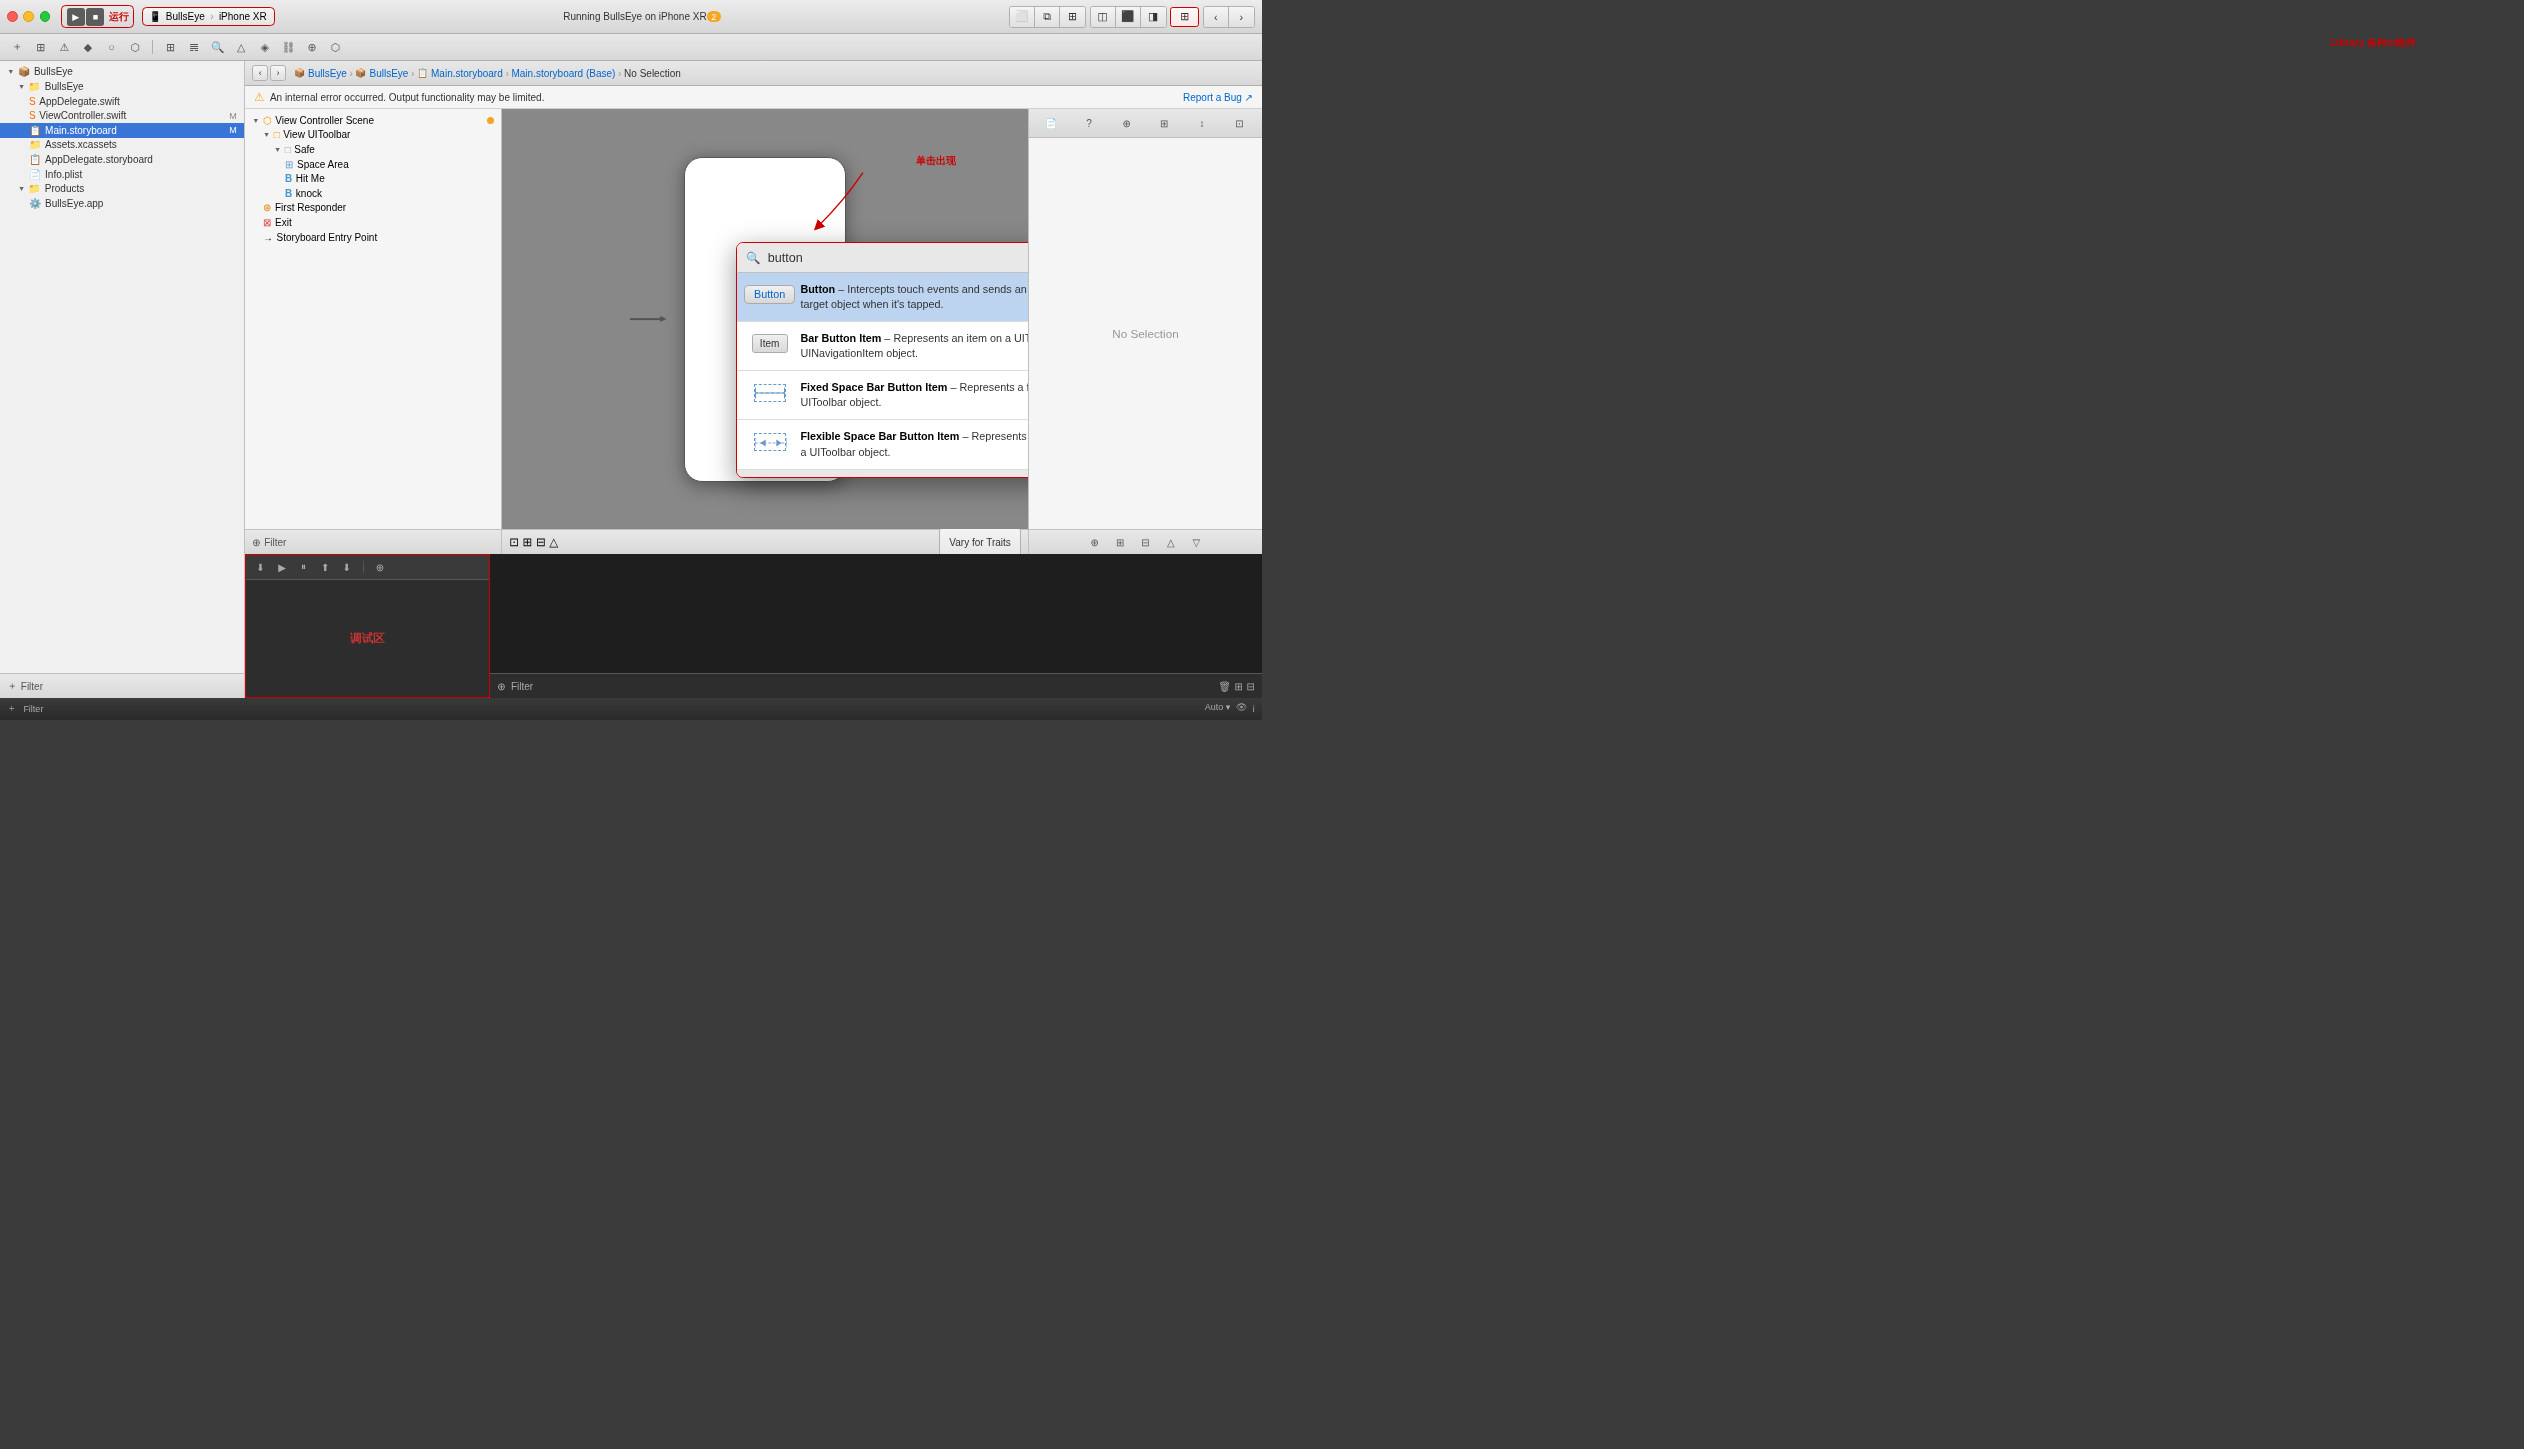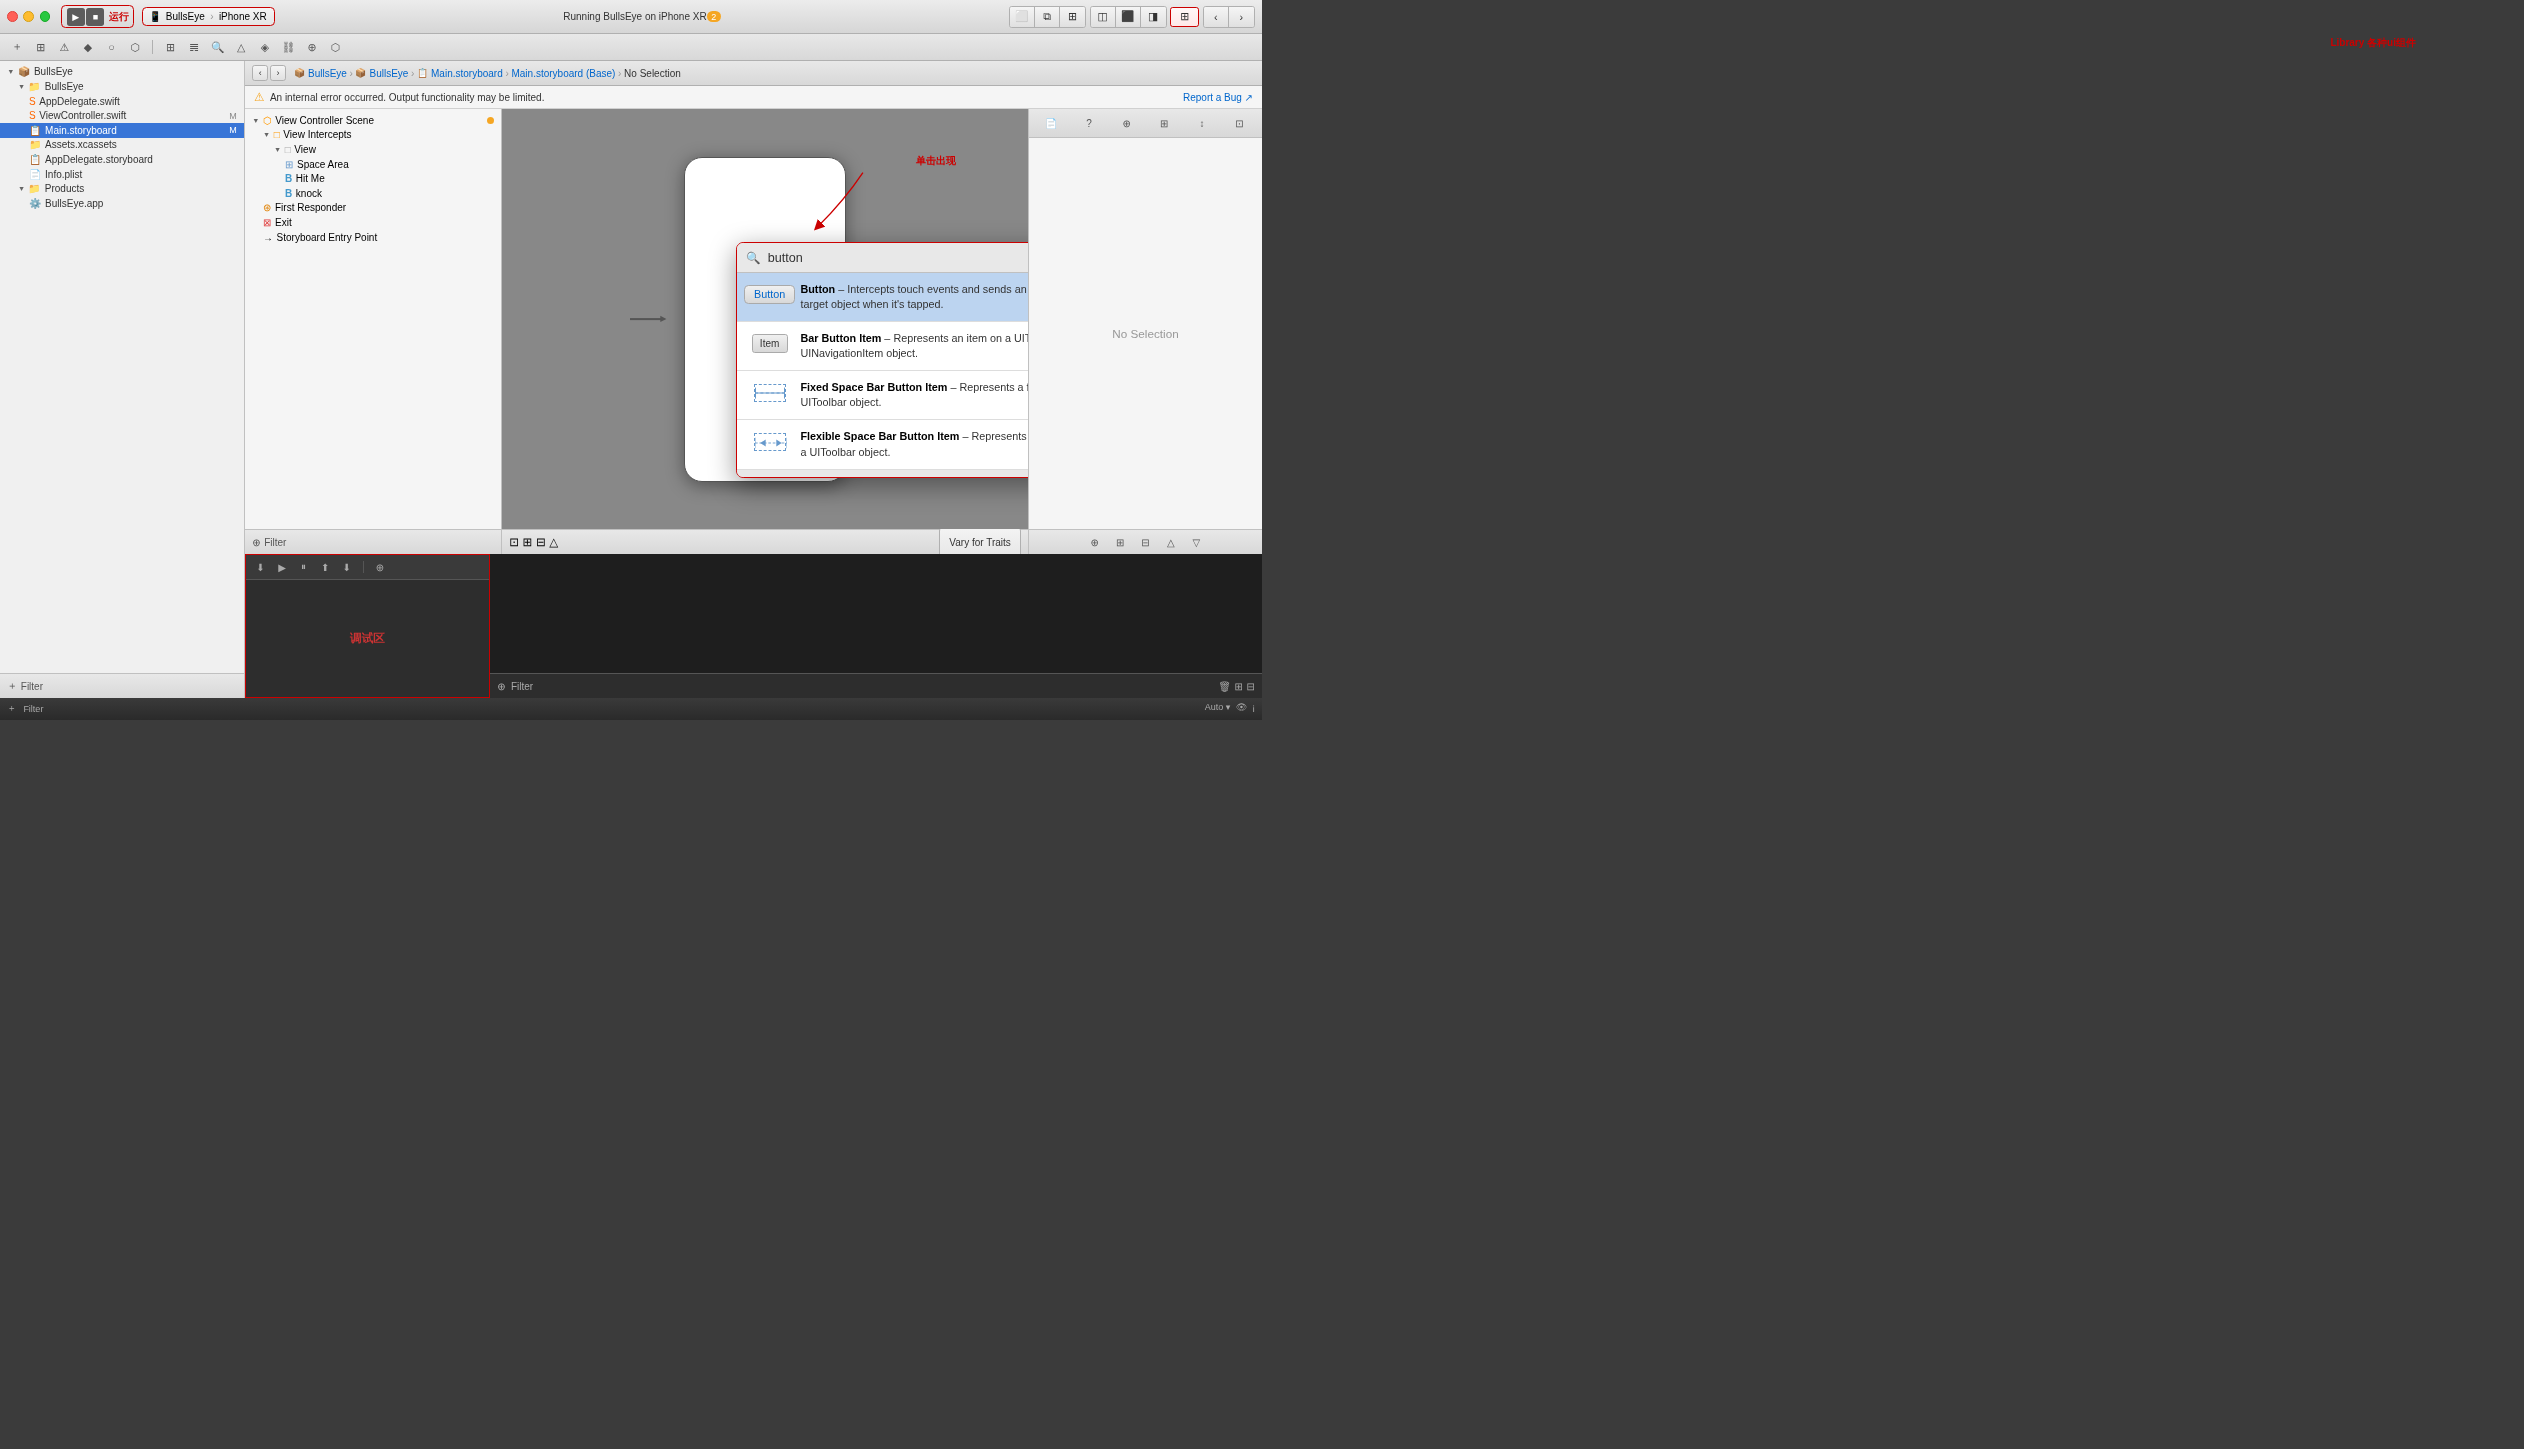--- a/index.html
+++ b/index.html
@@ -743,26 +743,26 @@
         <div class="outline-content">
           <div class="outline-item">
             <span class="triangle">▼</span>
             <span style="color:#f90">⬡</span>
             <span>View Controller Scene</span>
             <span class="outline-yellow-dot"></span>
           </div>
           <div class="outline-item outline-indent-1">
             <span class="triangle">▼</span>
             <span style="color:#f90">□</span>
-            <span>View Intercepts</span>
+            <span>View UIToolbar</span>
           </div>
           <div class="outline-item outline-indent-2">
             <span class="triangle">▼</span>
             <span style="color:#aaa">□</span>
-            <span>View</span>
+            <span>Safe</span>
           </div>
           <div class="outline-item outline-indent-3">
             <span style="color:#6699cc">⊞</span>
             <span>Space Area</span>
           </div>
           <div class="outline-item outline-indent-3">
             <span style="color:#4499cc;font-weight:bold">B</span>
             <span>Hit Me</span>
           </div>
           <div class="outline-item outline-indent-3">

